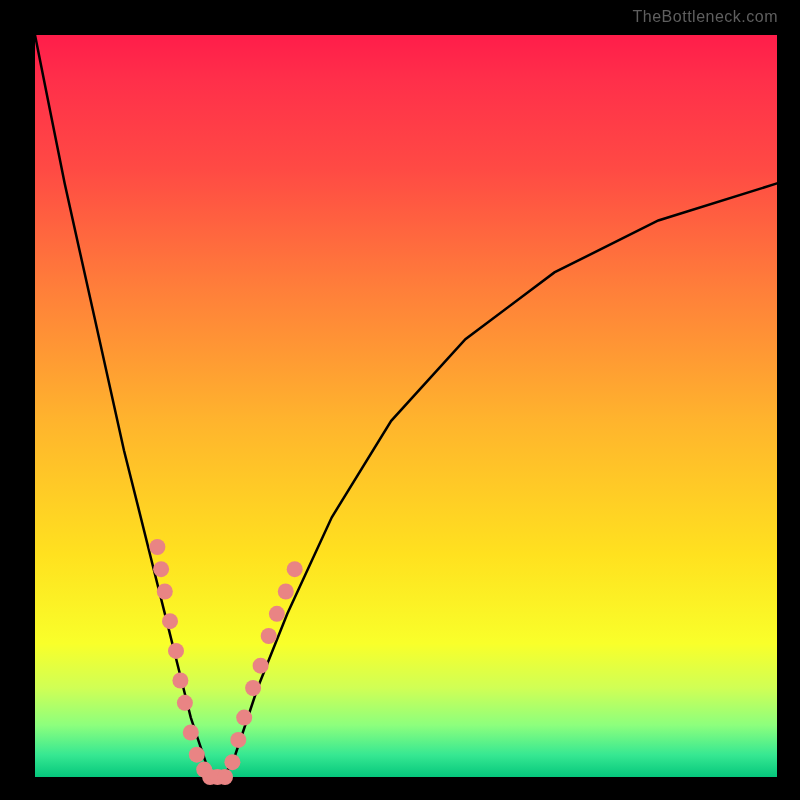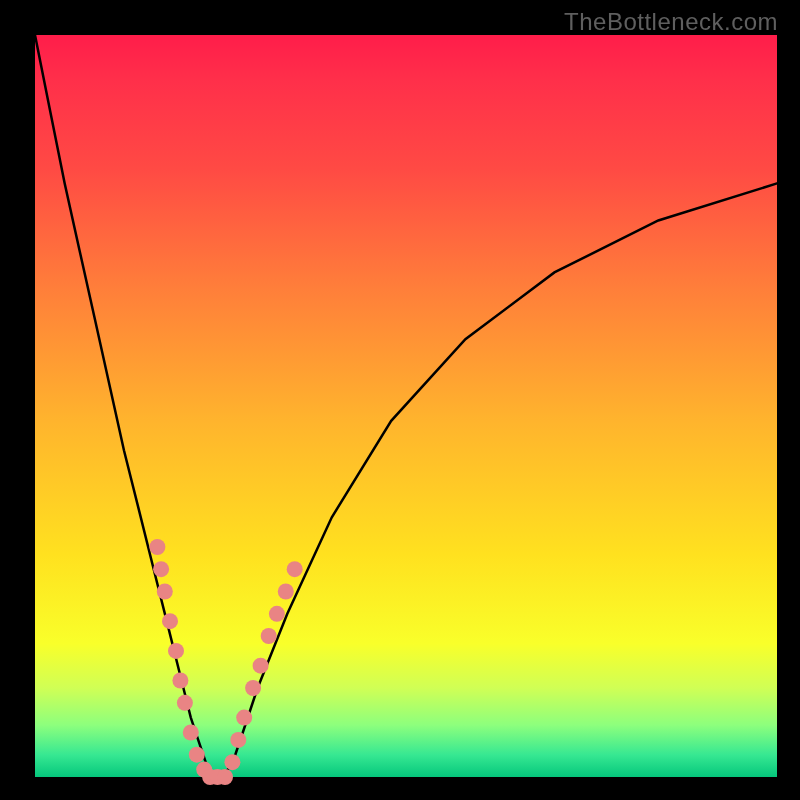--- a/index.html
+++ b/index.html
@@ -35,21 +35,21 @@
       #8dff7d 93%,
       #37e892 97%,
       #05c77c 100%
     );
   }
   .watermark {
     position: absolute;
     top: 8px;
     right: 22px;
     color: #5f5f5f;
-    font-size: 24px;
+    font-size: 16px;
     font-weight: 500;
     letter-spacing: 0.5px;
     user-select: none;
   }
   svg.curve {
     position: absolute;
     left: 0;
     top: 0;
     width: 742px;
     height: 742px;

